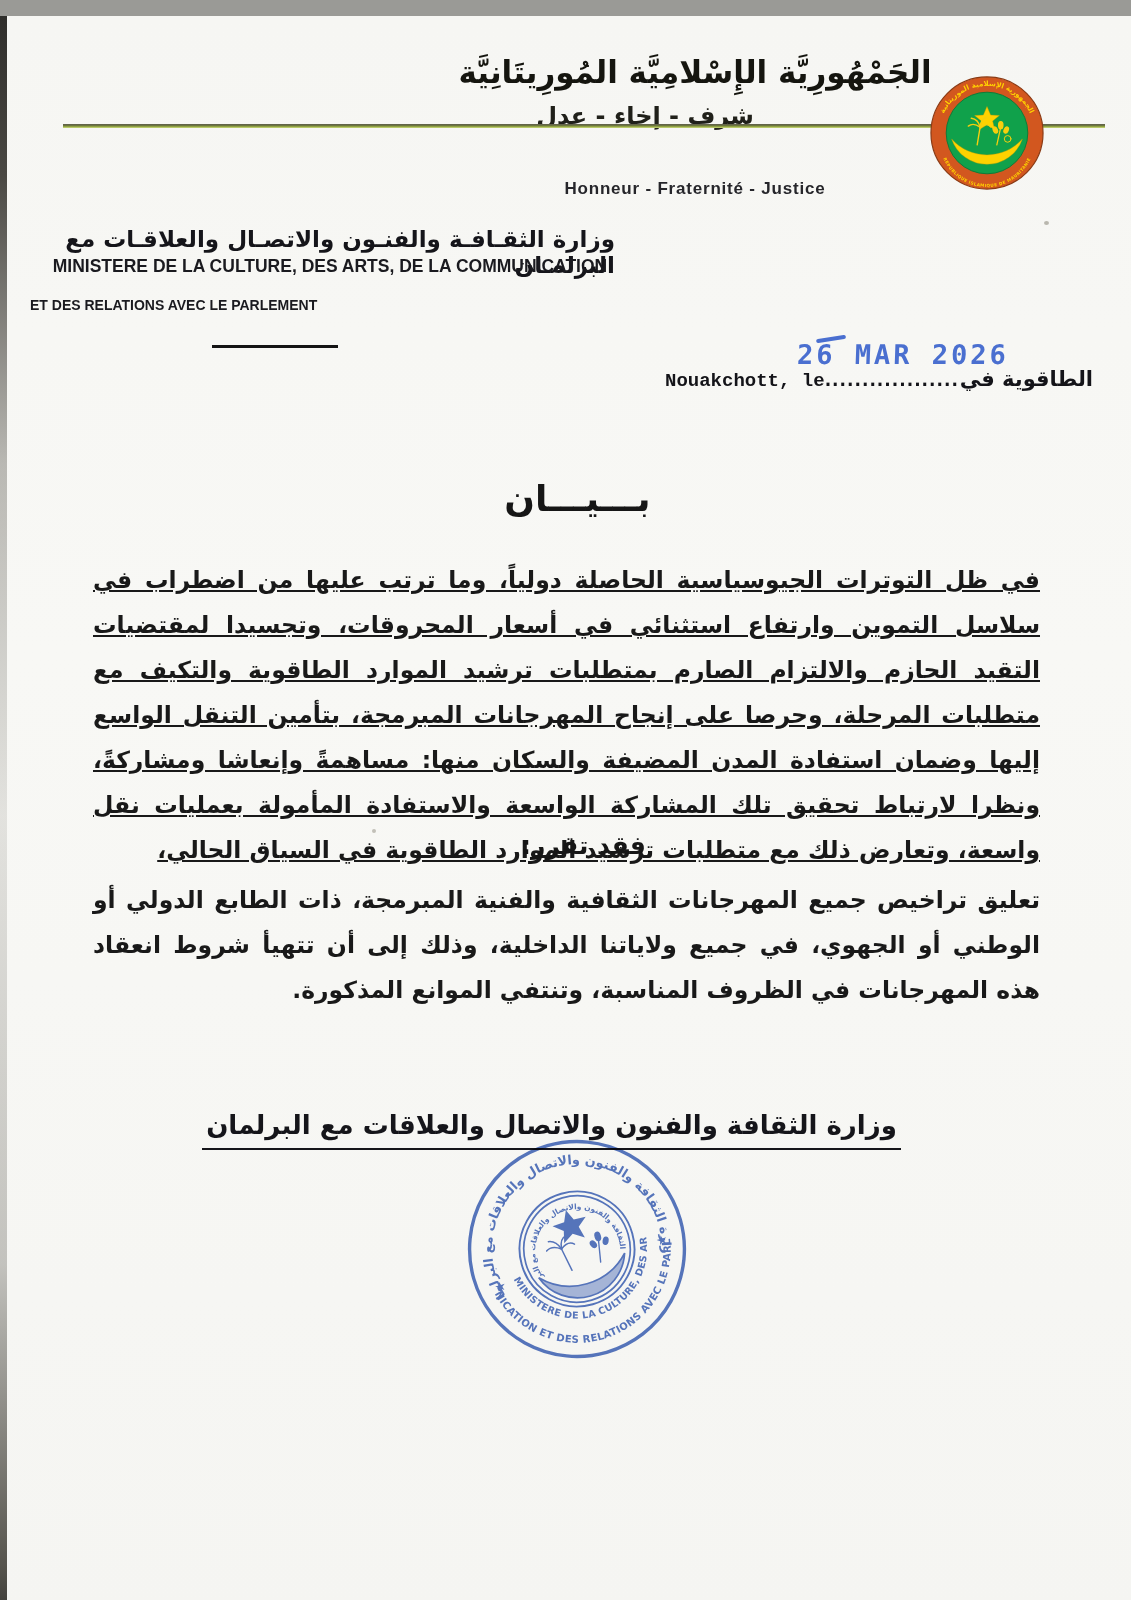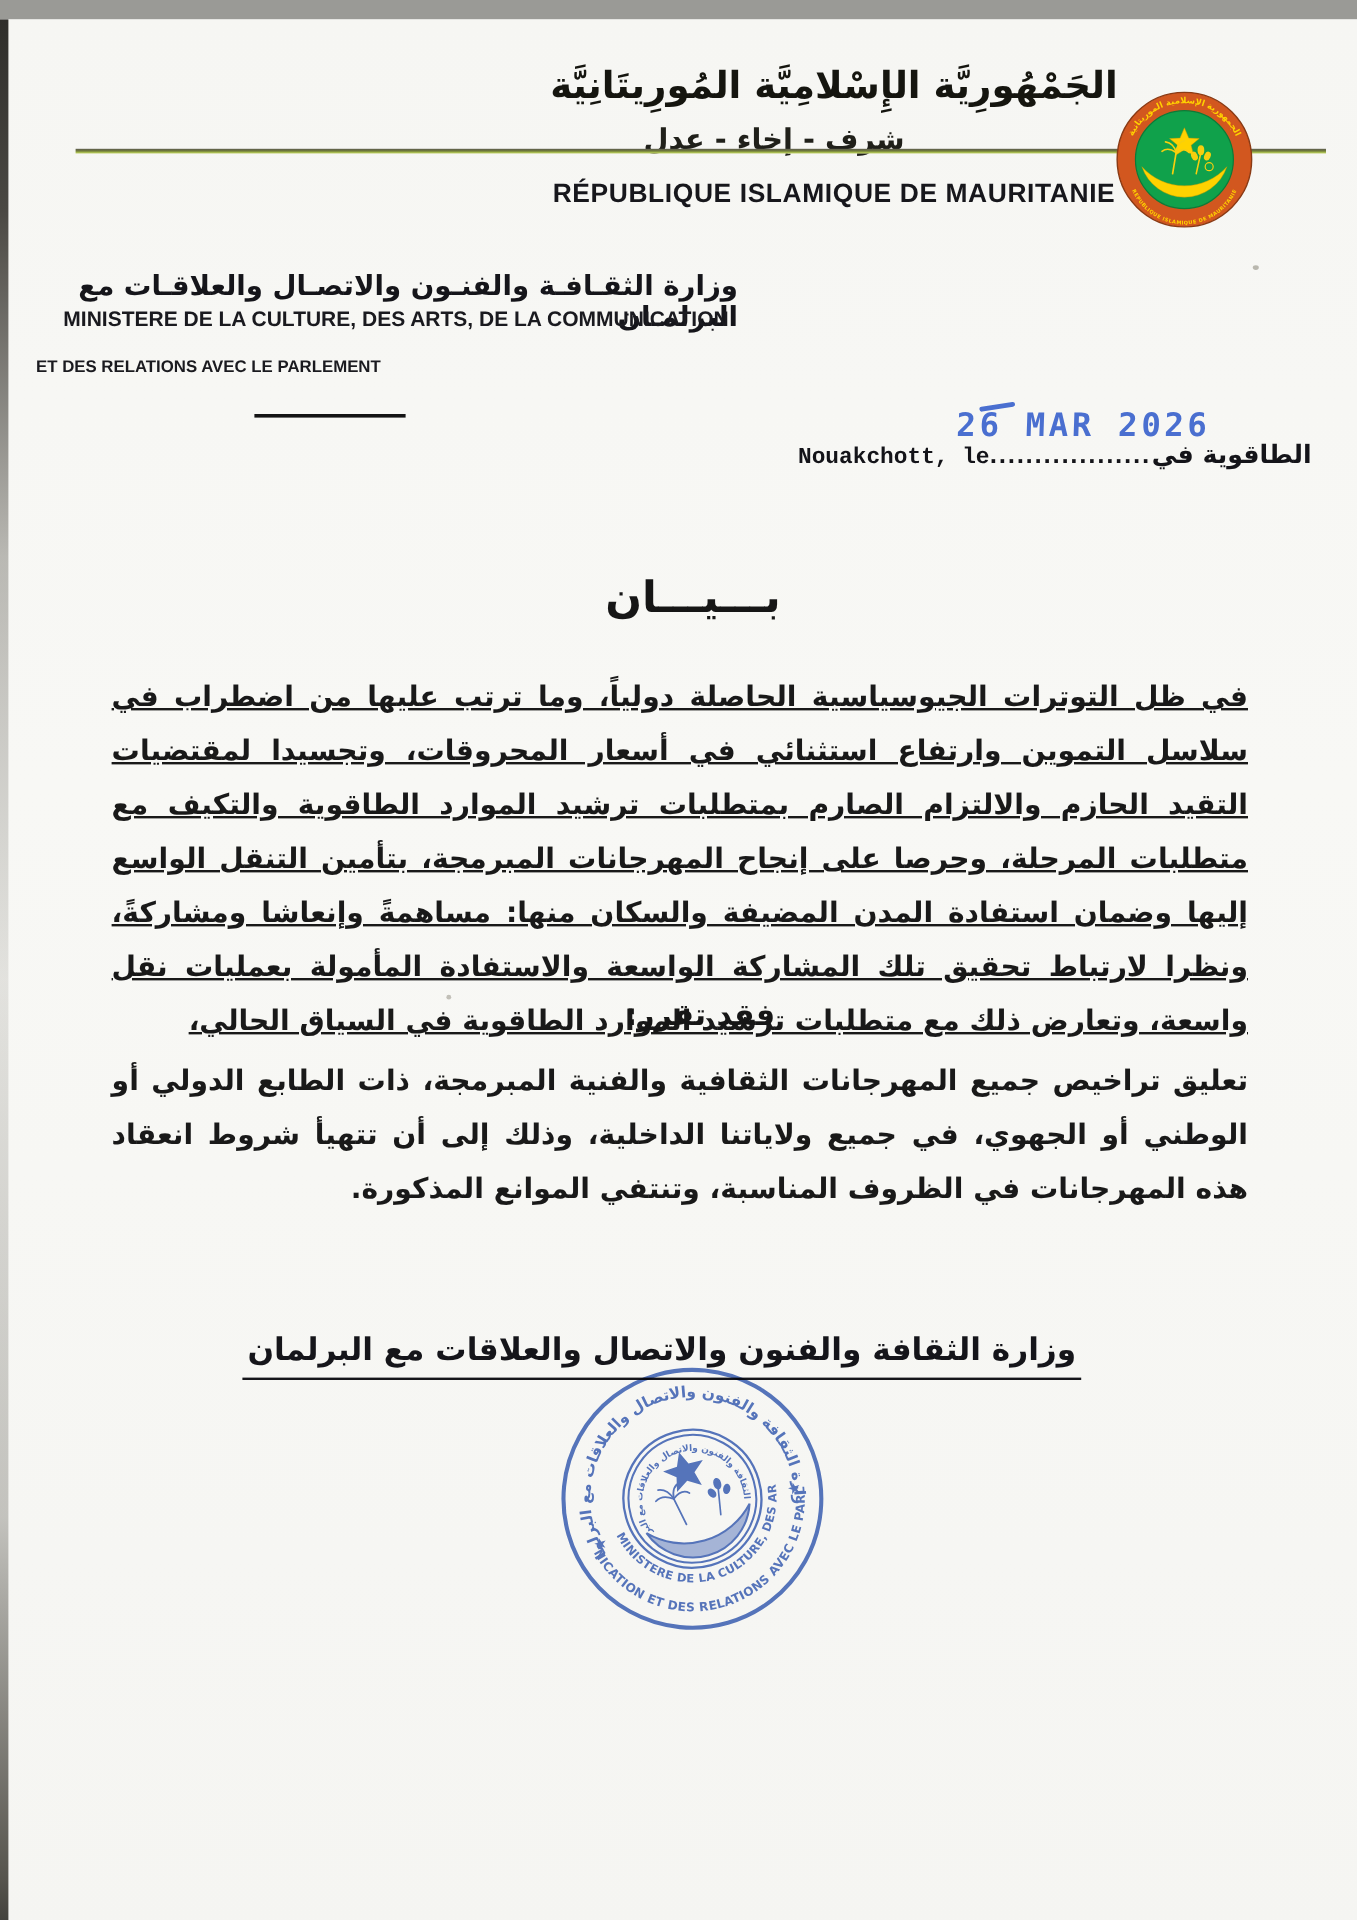--- a/index.html
+++ b/index.html
@@ -112,21 +112,21 @@
 
 <div class="page">
   <div class="scan-edge-left"></div>
   <div class="scan-edge-bottom"></div>
   <div class="noise-a"></div>
   <div class="noise-b"></div>
 
   <div class="calligraphy ar">الجَمْهُورِيَّة الإِسْلامِيَّة المُورِيتَانِيَّة</div>
   <div class="motto-ar ar">شرف - إخاء - عدل</div>
   <div class="green-rule"></div>
-  <div class="republic-fr">RÉPUBLIQUE ISLAMIQUE DE MAURITANIE</div>
+  <div class="motto-fr">Honneur - Fraternité - Justice</div>
 
   <svg class="emblem" viewBox="0 0 120 120" aria-hidden="true">
     <defs>
       <path id="emb-top" d="M 13.6 72.4 A 48 48 0 1 1 106.4 72.4"></path>
       <path id="emb-bot" d="M 11.5 66.5 A 48.5 48.5 0 0 0 108.5 66.5"></path>
     </defs>
     <circle cx="60" cy="60" r="57" fill="#d2571f" stroke="#8a3a14" stroke-width="1.2"></circle>
     <circle cx="60" cy="60" r="41.5" fill="#10a14b" stroke="#0b7b38" stroke-width="1"></circle>
     <text font-size="7.2" font-weight="bold" fill="#ffd200">
       <textPath href="#emb-top" startOffset="50%" text-anchor="middle">الجمهورية الإسلامية الموريتانية</textPath>

